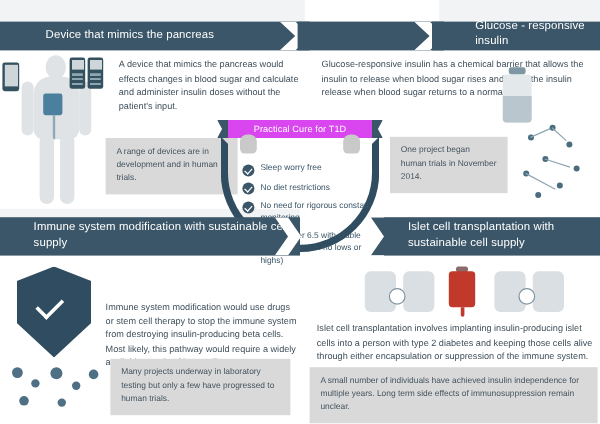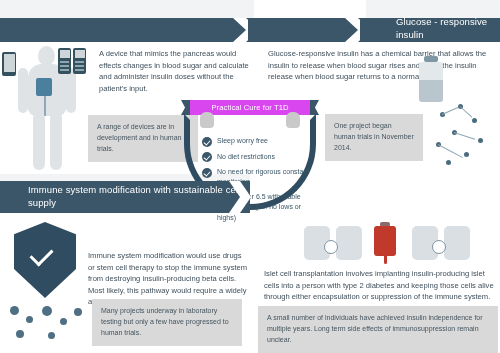--- a/index.html
+++ b/index.html
@@ -166,20 +166,21 @@
 </head>
 <body>
 
 <div class="stage">
 
   <div class="bgpanel" style="left:0;top:0;width:254px;height:18px;"></div>
   <div class="bgpanel" style="left:366px;top:0;width:134px;height:18px;"></div>
   <div class="bgpanel" style="left:0;top:174px;width:250px;height:7px;"></div>
 
   <div class="banner hdr-left">
+    <span>Device that mimics the pancreas</span>
     <i class="chev"></i>
   </div>
 
   <div class="hdr-mid">
     <i class="chev-r"></i>
   </div>
 
   <div class="banner hdr-right">
     <span>Glucose - responsive insulin</span>
   </div>
@@ -257,20 +258,24 @@
         <span class="chk-label">A1Cs under 6.5 with stable blood sugar (i.e. no lows or highs)</span>
       </div>
     </div>
   </div>
 
   <div class="banner hdr2-left">
     <span>Immune system modification with sustainable cell supply</span>
     <i class="chev"></i>
   </div>
 
+  <div class="banner hdr2-right">
+    <i class="chev-l"></i>
+    <span>Islet cell transplantation with sustainable cell supply</span>
+  </div>
 
   <div class="shield"></div>
   <div class="micro" style="left:10px;top:306px;width:9px;height:9px;"></div>
   <div class="micro" style="left:26px;top:316px;width:7px;height:7px;"></div>
   <div class="micro" style="left:42px;top:306px;width:10px;height:10px;"></div>
   <div class="micro" style="left:60px;top:318px;width:7px;height:7px;"></div>
   <div class="micro" style="left:74px;top:308px;width:8px;height:8px;"></div>
   <div class="micro" style="left:16px;top:330px;width:8px;height:8px;"></div>
   <div class="micro" style="left:48px;top:332px;width:7px;height:7px;"></div>
 

